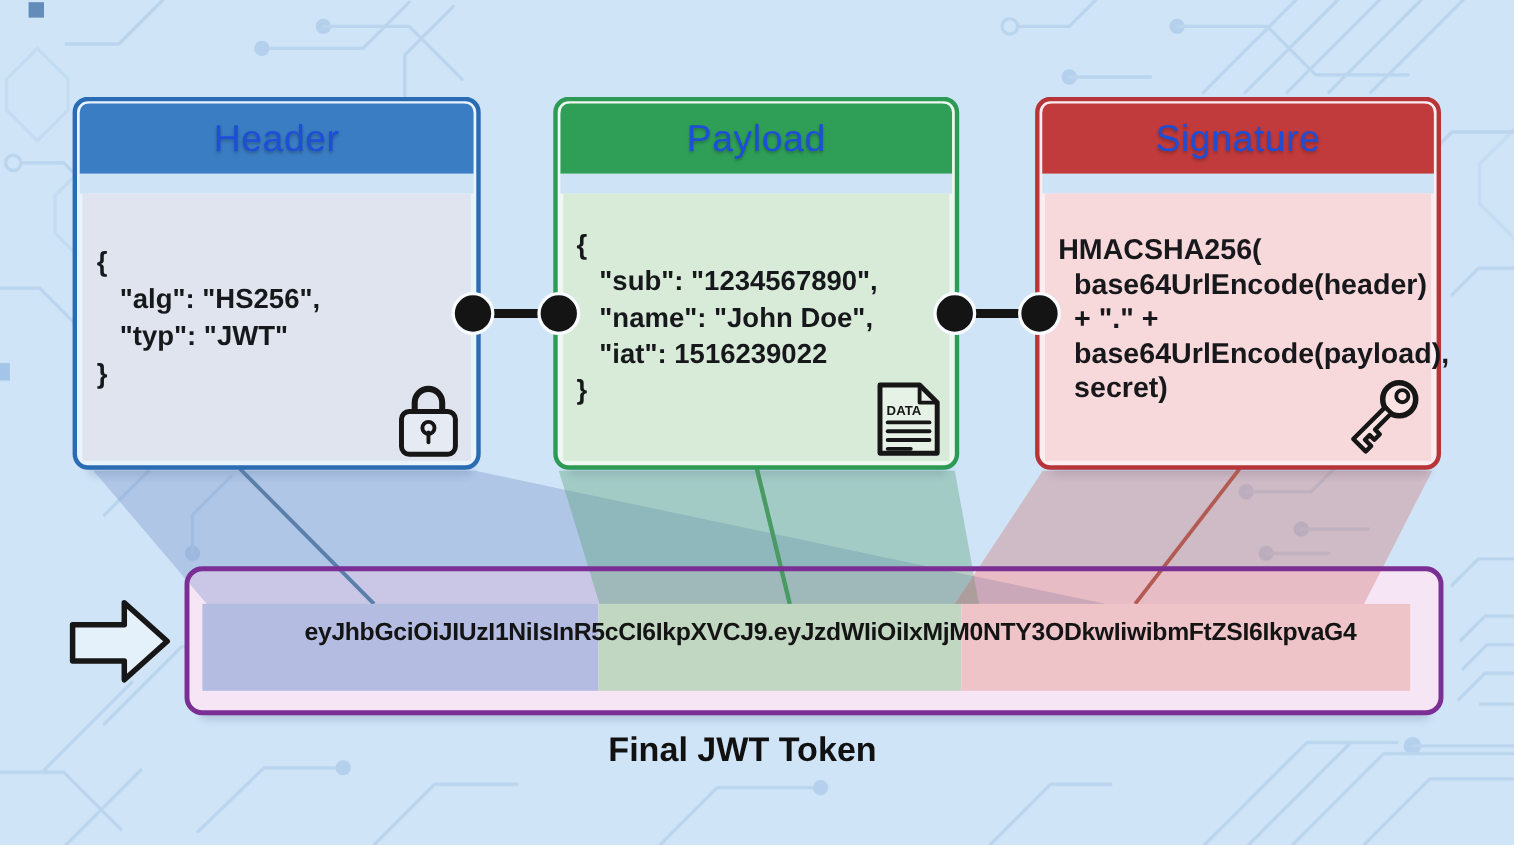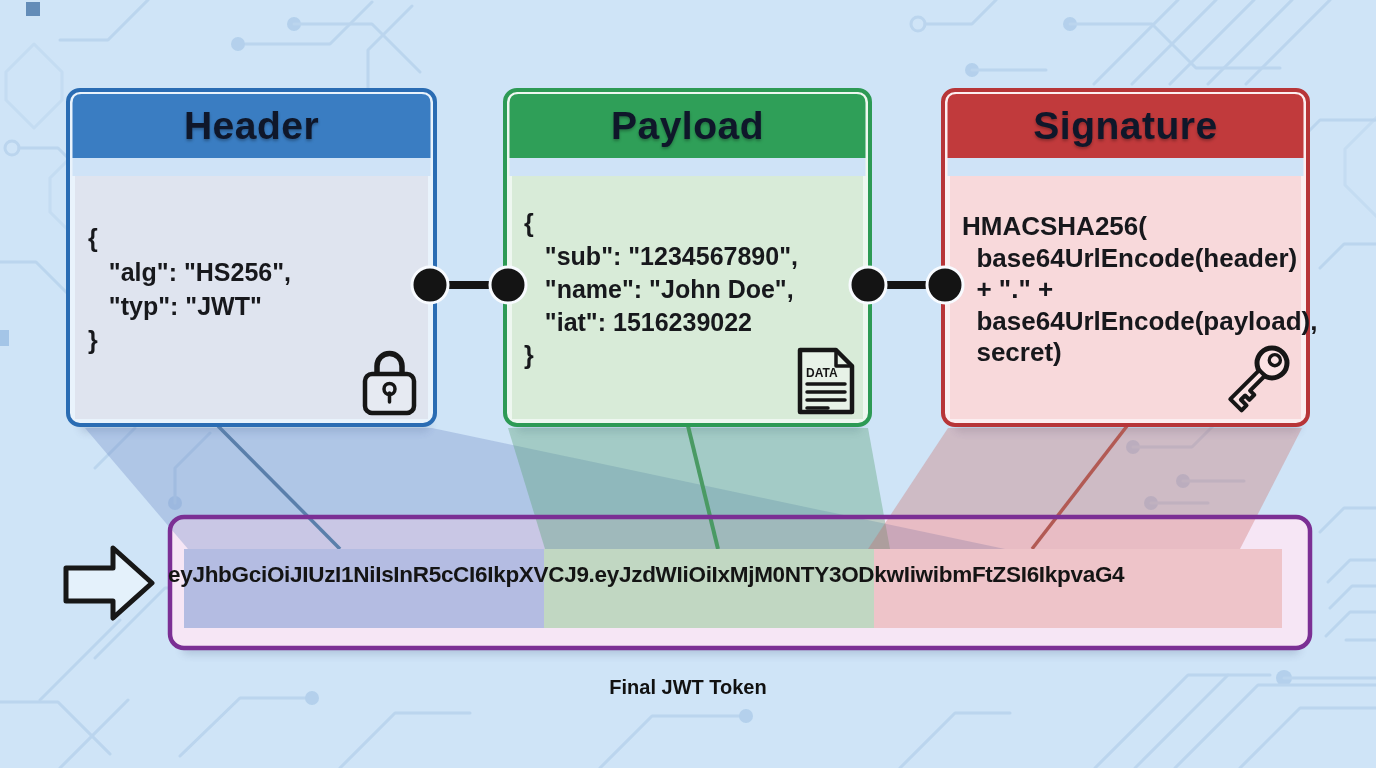--- a/index.html
+++ b/index.html
@@ -1,30 +1,30 @@
 <!DOCTYPE html>
 <html><head>
 <meta charset="utf-8">
 <style>
   html,body{margin:0;padding:0;background:#cfe4f7;}
   .stage{position:relative;width:1376px;height:768px;overflow:hidden;
          font-family:"Liberation Sans",sans-serif;background:#cfe4f7;}
   svg.bg{position:absolute;left:0;top:0;width:1376px;height:768px;}
   .ov{position:absolute;color:#1a1a1a;}
   .box-title{height:64px;display:flex;align-items:center;justify-content:center;
-             font-size:39px;font-weight:bold;color:#0f172a;
+             font-size:34px;font-weight:normal;color:#1d4ed8;
              text-shadow:0 2px 3px rgba(0,0,0,0.28);letter-spacing:0.5px;}
   .code{white-space:pre;font-weight:bold;color:#17181c;}
   .code.hdr{left:88px;top:221px;font-size:25px;line-height:34px;}
   .code.pld{left:524px;top:207px;font-size:25px;line-height:33px;}
   .code.sig{left:962px;top:211px;font-size:26px;line-height:31.5px;}
-  .token-line{left:168px;width:1136px;font-size:22.5px;
+  .token-line{left:187px;width:1136px;text-align:center;font-size:22.5px;
               font-weight:bold;letter-spacing:-0.3px;color:#141414;white-space:pre;}
-  .caption{left:488px;width:400px;top:664px;text-align:center;
-           font-size:20px;font-weight:bold;color:#111;margin-top:12px;}
+  .caption{left:475px;width:400px;top:664px;text-align:center;
+           font-size:31px;font-weight:bold;color:#111;}
 </style>
 </head>
 <body>
 
 <div class="stage">
 
 <svg class="bg" viewBox="0 0 1376 768">
   <defs>
     <filter id="soft" x="-40%" y="-40%" width="180%" height="180%">
       <feGaussianBlur stdDeviation="4"></feGaussianBlur>

